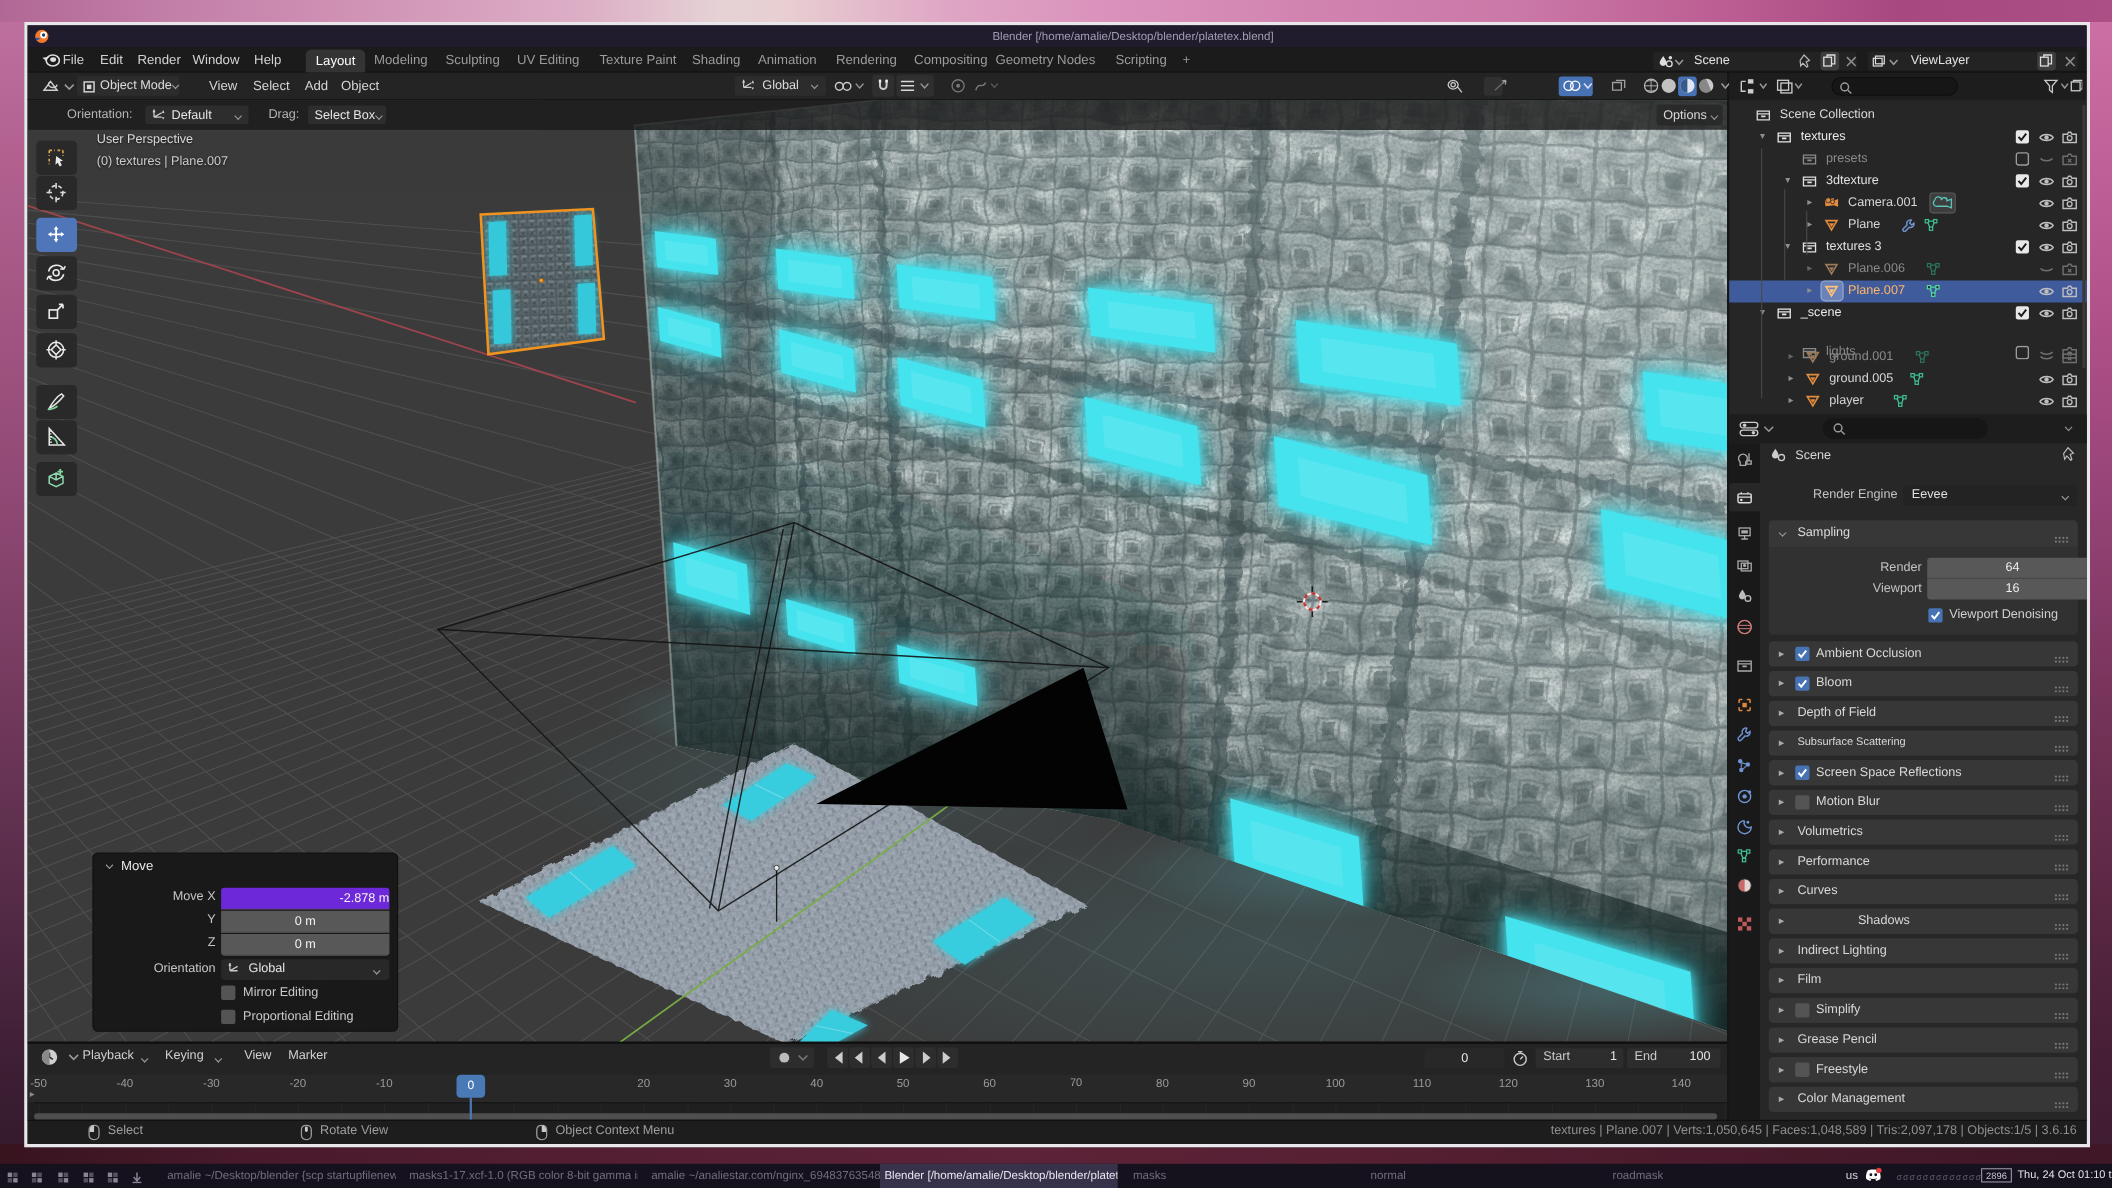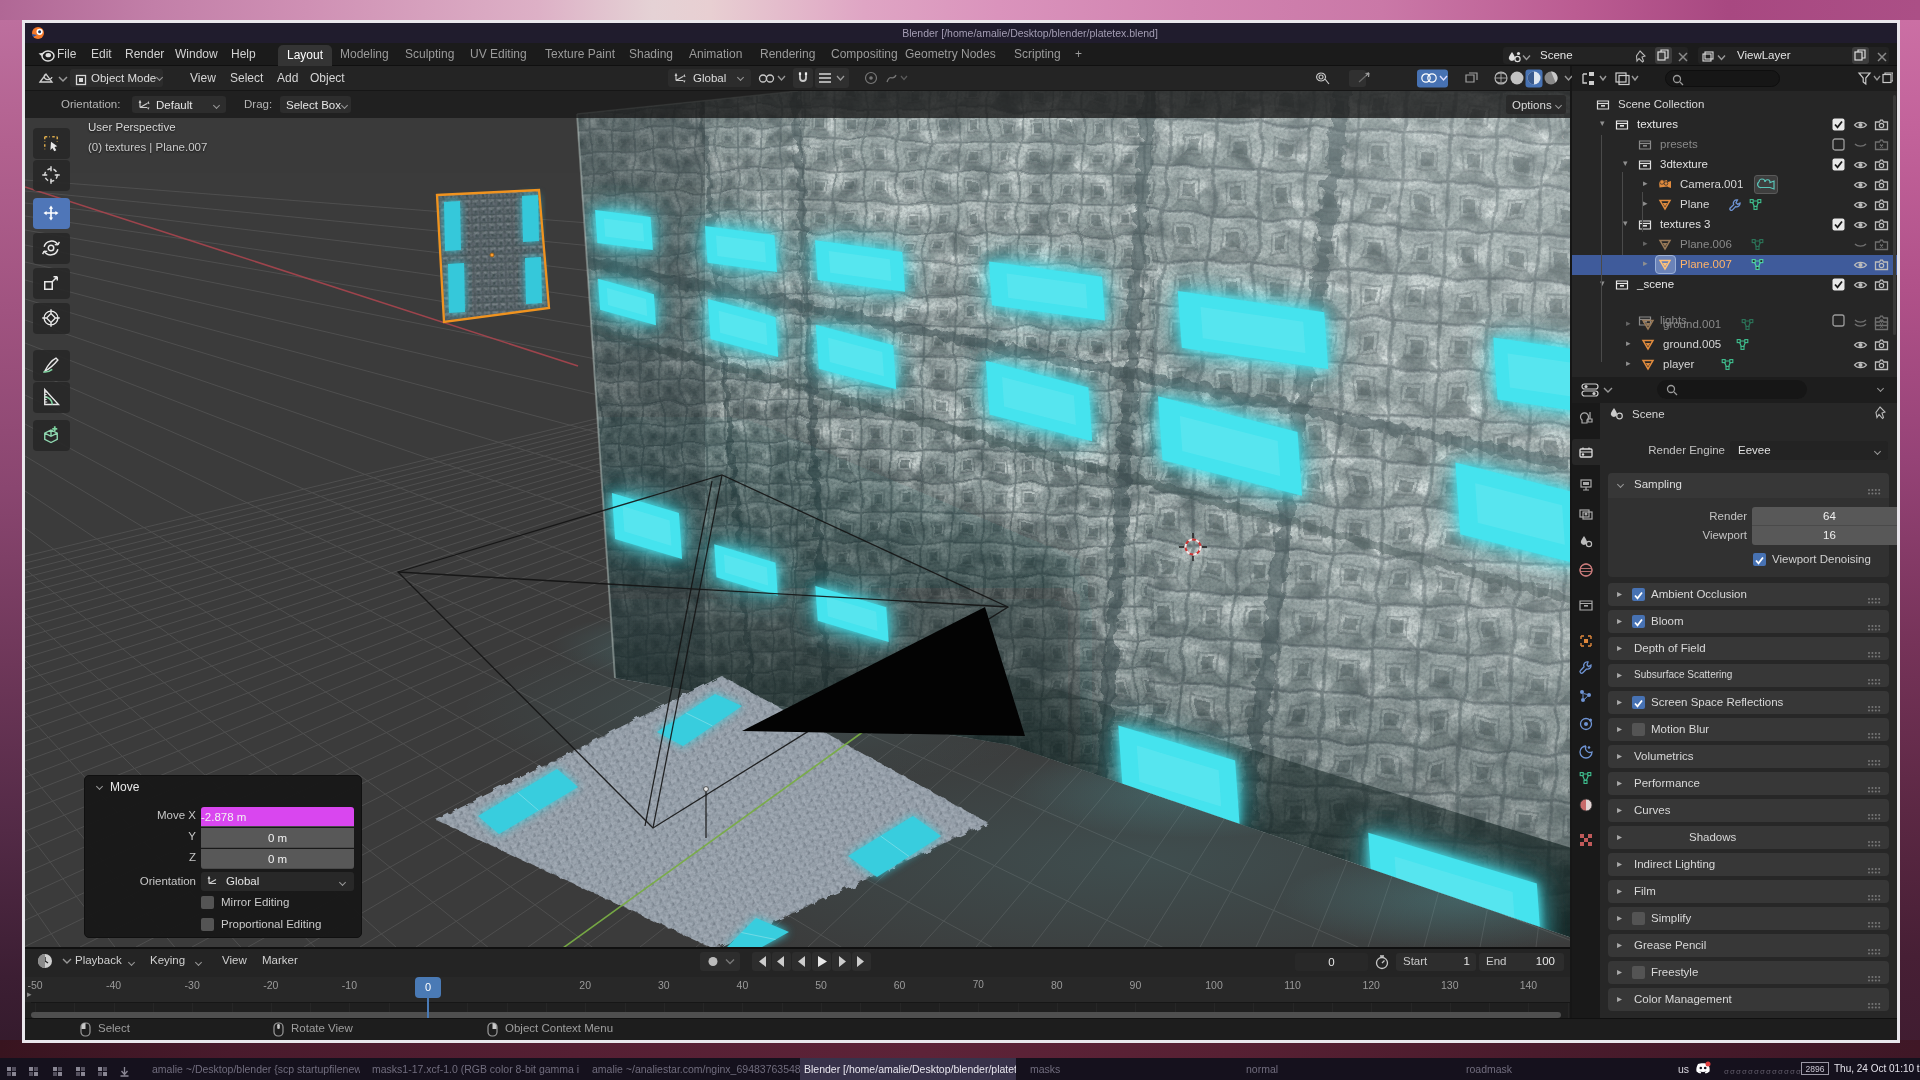--- a/index.html
+++ b/index.html
@@ -548,21 +548,21 @@
         <path d="M8 4 l5 2.5 v5 L8 14 3 11.5 v-5 Z M8 4 v5 M3 6.5 l5 2.5 5-2.5" fill="none" stroke="#8fd8b0" stroke-width="1.1"></path>
         <path d="M11 1 v4 M9 3 h4" stroke="#7fd4a0" stroke-width="1.4"></path>
       </svg></div>
 <div style="position:absolute;left:63px;top:98px;height:14px;color:#dadada;font-size:11.5px;text-shadow:0 1px 2px rgba(0,0,0,.7);">User Perspective</div>
 <div style="position:absolute;left:63px;top:118px;height:14px;color:#cccccc;font-size:11.5px;text-shadow:0 1px 2px rgba(0,0,0,.7);">(0) textures | Plane.007</div>
 <div style="position:absolute;left:1536px;top:107px;height:14px;color:#aaa;font-size:11px;">‹</div>
 <div style="position:absolute;left:59px;top:752px;width:278px;height:163px;background:rgba(23,23,23,0.95);border-radius:5px;border:1px solid #101010;"></div>
 <span class="chv" style="position:absolute;left:71px;top:760px;transform:rotate(0deg);"></span>
 <div style="position:absolute;left:85px;top:757px;height:15px;color:#e8e8e8;font-size:12px;">Move</div>
 <div style="position:absolute;left:76px;top:786px;width:95px;height:14px;color:#c6c6c6;font-size:11.5px;text-align:right;">Move X</div>
-<div style="position:absolute;left:176px;top:784px;width:153px;height:20px;background:#d946ef;border-radius:3px 3px 0 0;border-bottom:1px solid #4a4a4a;color:#f2f2f2;font-size:11.5px;text-align:left;line-height:20px;">-2.878 m</div>
+<div style="position:absolute;left:176px;top:784px;width:153px;height:20px;background:#6d28d9;border-radius:3px 3px 0 0;border-bottom:1px solid #4a4a4a;color:#f2f2f2;font-size:11.5px;text-align:right;line-height:20px;">-2.878 m</div>
 <div style="position:absolute;left:76px;top:807px;width:95px;height:14px;color:#c6c6c6;font-size:11.5px;text-align:right;">Y</div>
 <div style="position:absolute;left:176px;top:805px;width:153px;height:20px;background:#585858;border-radius:0;border-bottom:1px solid #4a4a4a;color:#f2f2f2;font-size:11.5px;text-align:center;line-height:20px;">0 m</div>
 <div style="position:absolute;left:76px;top:828px;width:95px;height:14px;color:#c6c6c6;font-size:11.5px;text-align:right;">Z</div>
 <div style="position:absolute;left:176px;top:826px;width:153px;height:20px;background:#585858;border-radius:0 0 3px 3px;border-bottom:1px solid #4a4a4a;color:#f2f2f2;font-size:11.5px;text-align:center;line-height:20px;">0 m</div>
 <div style="position:absolute;left:76px;top:852px;width:95px;height:14px;color:#c6c6c6;font-size:11.5px;text-align:right;">Orientation</div>
 <div style="position:absolute;left:176px;top:849px;width:153px;height:19px;background:#282828;border-radius:3px;"></div>
 <div style="position:absolute;left:181px;top:851px;width:14px;height:14px;"><svg width="13" height="13" viewBox="0 0 13 13">
         <path d="M3 1.5 v7 M3 8.5 l7-4 M3 8.5 h7" stroke="#ccc" stroke-width="1.2" fill="none"></path>
         <path d="M3 1.5 l-1.5 2.5 h3 Z" fill="#ccc"></path>
       </svg></div>
@@ -1345,20 +1345,21 @@
 <div style="position:absolute;left:248px;top:999px;width:11px;height:15px;"><svg width="11" height="15" viewBox="0 0 11 15">
         <rect x="1" y="1" width="9" height="13" rx="4" fill="none" stroke="#9a9a9a" stroke-width="1.2"></rect>
         <rect x="4.2" y="2" width="2.6" height="5" rx="1.3" fill="#c9c9c9"></rect>
       </svg></div>
 <div style="position:absolute;left:266px;top:999px;height:14px;color:#9e9e9e;font-size:11.5px;">Rotate View</div>
 <div style="position:absolute;left:462px;top:999px;width:11px;height:15px;"><svg width="11" height="15" viewBox="0 0 11 15">
         <rect x="1" y="1" width="9" height="13" rx="4" fill="none" stroke="#9a9a9a" stroke-width="1.2"></rect>
         <path d="M5.5 1 A4 4 0 0 1 9.5 5 V7 H5.5 Z" fill="#c9c9c9"></path>
       </svg></div>
 <div style="position:absolute;left:480px;top:999px;height:14px;color:#9e9e9e;font-size:11.5px;">Object Context Menu</div>
+<div style="position:absolute;left:1150px;top:999px;width:713px;height:14px;color:#8f8f8f;font-size:11.5px;text-align:right;">textures | Plane.007 | Verts:1,050,645 | Faces:1,048,589 | Tris:2,097,178 | Objects:1/5 | 3.6.16</div>
 </div>
 <div style="position:absolute;left:0;top:1058px;width:1920px;height:22px;background:#15111d;"></div>
 <div style="position:absolute;left:6px;top:1063px;width:11px;height:11px;"><svg width="11" height="11" viewBox="0 0 11 11">
       <rect x="1" y="1" width="4" height="4" fill="#8a8794"></rect>
       <rect x="6" y="6" width="4" height="4" fill="#8a8794"></rect>
       <rect x="6" y="1" width="4" height="4" fill="#55515f"></rect>
       <rect x="1" y="6" width="4" height="4" fill="#55515f"></rect>
     </svg></div>
 <div style="position:absolute;left:28px;top:1063px;width:11px;height:11px;"><svg width="11" height="11" viewBox="0 0 11 11">
       <rect x="1" y="1" width="4" height="4" fill="#8a8794"></rect>

